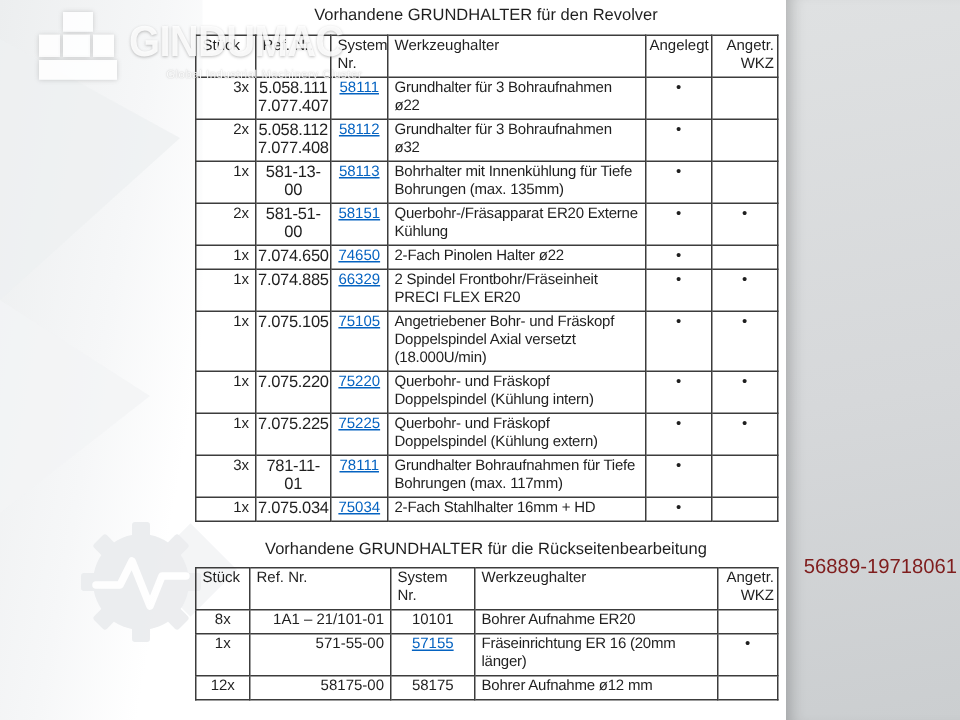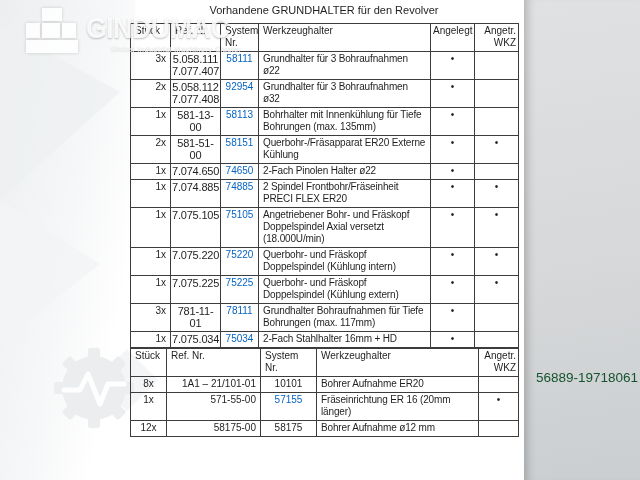--- a/index.html
+++ b/index.html
@@ -12,41 +12,41 @@
              background:linear-gradient(100deg,#eceeef 0%,#f6f7f8 50%,#ffffff 80%);}
   .left-shapes{position:absolute;left:0;top:0;}
 
   
   .gear{position:absolute;left:50px;top:338px;opacity:0.9;}
 
   
   .right-strip{position:absolute;left:524px;top:0;width:116px;height:480px;
                background:linear-gradient(170deg,#dfe1e2 0%,#d6d8da 55%,#cbced0 100%);
                box-shadow:inset 10px 0 10px -7px rgba(0,0,0,0.22);}
-  .image-id{position:absolute;right:2px;bottom:7px;font-size:13.5px;color:#14532d;z-index:6;}
+  .image-id{position:absolute;right:2px;bottom:7px;font-size:13.5px;color:#7f1d1d;z-index:6;}
 
   
   .content{position:absolute;left:130px;top:4px;width:388px;color:#1f1f1f;}
   .doc-title{text-align:center;font-size:11px;line-height:13px;margin-bottom:6px;}
   .t2-title{margin-top:12px;margin-bottom:5px;}
 
   table{border-collapse:collapse;table-layout:fixed;width:388px;
         font-size:10px;line-height:12px;color:#1f1f1f;}
   th,td{border:1px solid #3c3c3c;padding:1px 4px 2px;vertical-align:top;
         font-weight:normal;text-align:left;overflow:hidden;}
   .th-c{text-align:right;padding:1px 2px 2px;}
   .c-qty{text-align:right;}
   .c-qty2{text-align:center;}
   .c-ref{text-align:center;white-space:pre-line;font-size:11px;
          letter-spacing:-0.2px;padding:1px 1px 2px;}
   .c-ref2{text-align:right;}
   .c-sys{text-align:center;}
   .c-tool{letter-spacing:-0.15px;}
   .c-dot{text-align:center;padding:1px 2px 2px;}
-  .link{color:#0563c1;}
+  .link{color:#0563c1;text-decoration:underline;}
 
   
   .logo{position:absolute;left:26px;top:6px;display:flex;align-items:flex-start;
         gap:8px;z-index:5;pointer-events:none;}
   .logo-icon{width:52px;display:flex;flex-direction:column;gap:2px;padding-top:2px;}
   .brick-row{display:flex;gap:2px;}
   .brick{background:rgba(255,255,255,0.85);box-shadow:0 0 3px rgba(110,110,110,0.30);}
   .b-top{width:20px;height:13px;margin-left:16px;}
   .b-a{width:14px;height:15px;}
   .b-b{width:18px;height:15px;}
@@ -132,21 +132,21 @@
 7.077.407</td>
             <td class="c-sys"><span class="link">58111</span></td>
             <td class="c-tool">Grundhalter für 3 Bohraufnahmen ø22</td>
             <td class="c-dot">•</td>
             <td class="c-dot"></td>
           </tr>
           <tr>
             <td class="c-qty">2x</td>
             <td class="c-ref">5.058.112
 7.077.408</td>
-            <td class="c-sys"><span class="link">92954</span></td>
+            <td class="c-sys"><span class="link">58112</span></td>
             <td class="c-tool">Grundhalter für 3 Bohraufnahmen ø32</td>
             <td class="c-dot">•</td>
             <td class="c-dot"></td>
           </tr>
           <tr>
             <td class="c-qty">1x</td>
             <td class="c-ref">581-13-00</td>
             <td class="c-sys"><span class="link">58113</span></td>
             <td class="c-tool">Bohrhalter mit Innenkühlung für Tiefe Bohrungen (max. 135mm)</td>
             <td class="c-dot">•</td>
@@ -164,21 +164,21 @@
             <td class="c-qty">1x</td>
             <td class="c-ref">7.074.650</td>
             <td class="c-sys"><span class="link">74650</span></td>
             <td class="c-tool">2-Fach Pinolen Halter ø22</td>
             <td class="c-dot">•</td>
             <td class="c-dot"></td>
           </tr>
           <tr>
             <td class="c-qty">1x</td>
             <td class="c-ref">7.074.885</td>
-            <td class="c-sys"><span class="link">74885</span></td>
+            <td class="c-sys"><span class="link">66329</span></td>
             <td class="c-tool">2 Spindel Frontbohr/Fräseinheit PRECI FLEX ER20</td>
             <td class="c-dot">•</td>
             <td class="c-dot">•</td>
           </tr>
           <tr>
             <td class="c-qty">1x</td>
             <td class="c-ref">7.075.105</td>
             <td class="c-sys"><span class="link">75105</span></td>
             <td class="c-tool">Angetriebener Bohr- und Fräskopf Doppelspindel Axial versetzt (18.000U/min)</td>
             <td class="c-dot">•</td>
@@ -212,20 +212,21 @@
             <td class="c-qty">1x</td>
             <td class="c-ref">7.075.034</td>
             <td class="c-sys"><span class="link">75034</span></td>
             <td class="c-tool">2-Fach Stahlhalter 16mm + HD</td>
             <td class="c-dot">•</td>
             <td class="c-dot"></td>
           </tr>
         </tbody>
     </table>
 
+    <div class="doc-title t2-title">Vorhandene GRUNDHALTER für die Rückseitenbearbeitung</div>
 
     <table>
       <colgroup>
         <col style="width:36px">
           <col style="width:94px">
           <col style="width:56px">
         <col style="width:162px">
           <col style="width:40px">
       </colgroup>
       <thead>

